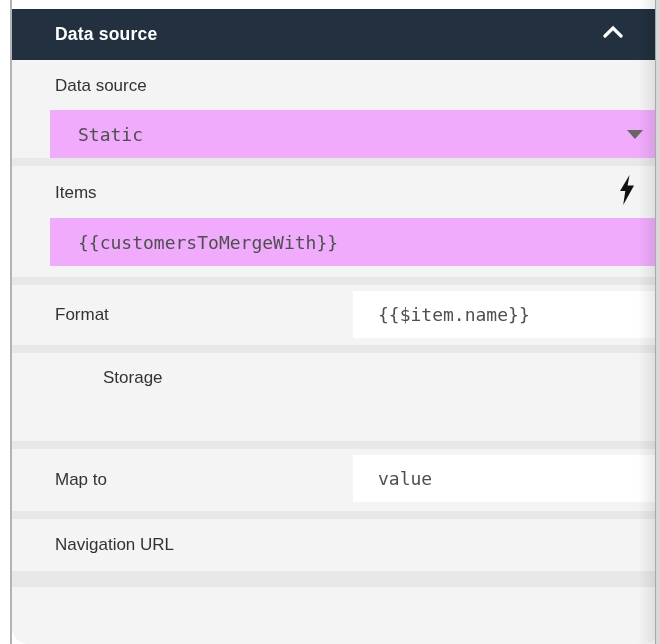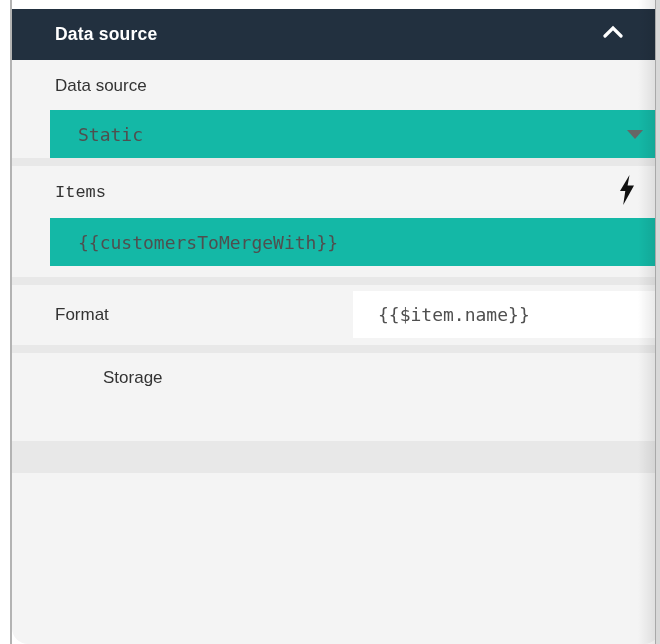--- a/index.html
+++ b/index.html
@@ -30,37 +30,37 @@
   .flabel{
     color:#333333;font-size:17px;line-height:22px;margin-left:43px;
   }
   .mono{
     font-family:"DejaVu Sans Mono", monospace;
     font-size:18px;color:#4f4f4f;white-space:pre;
   }
 
   
   .wide-control{
-    margin-left:38px;margin-right:5px;height:48px;background:#14b8a6;
+    margin-left:38px;margin-right:5px;height:48px;background:#f0abfc;
     display:flex;align-items:center;position:relative;
   }
   .wide-control .mono{margin-left:28px;}
   .tri{
     position:absolute;right:12px;top:50%;margin-top:-4px;
     width:0;height:0;border-left:8px solid transparent;border-right:8px solid transparent;
     border-top:9px solid #666666;
   }
 
   
   .s1{height:98px;}
   .s1 .flabel{padding-top:15px;}
   .s1 .wide-control{margin-top:13px;}
 
   .s2{height:111px;}
-  .s2 .flabel{padding-top:16px;font-family:Liberation Mono, monospace;}
+  .s2 .flabel{padding-top:16px;}
   .s2 .wide-control{margin-top:14px;}
   .bolt{position:absolute;top:9px;right:25px;width:16px;height:30px;}
 
   .s4{height:88px;padding-left:48px;}
   .s4 .flabel{padding-top:14px;}
   .s4 .wide-control{margin-top:4px;}
 
   
   .row{position:relative;}
   .s3{height:60px;}
@@ -130,21 +130,30 @@
       <span class="mono">{{$item.name}}</span>
     </div>
   </div>
   <div class="band"></div>
 
   <div class="section s4">
     <div class="flabel">Storage</div>
   </div>
   <div class="band"></div>
 
+  <div class="section row s5">
+    <div class="flabel">Map to</div>
+    <div class="right-input">
+      <span class="mono">value</span>
+    </div>
+  </div>
   <div class="band"></div>
 
+  <div class="section row s6">
+    <div class="flabel">Navigation URL</div>
+  </div>
   <div class="band"></div>
 
   <div class="band"></div>
 </div>
 
 <div class="right-shadow"></div>
 <div class="right-strip"></div>
 
 </body></html>

